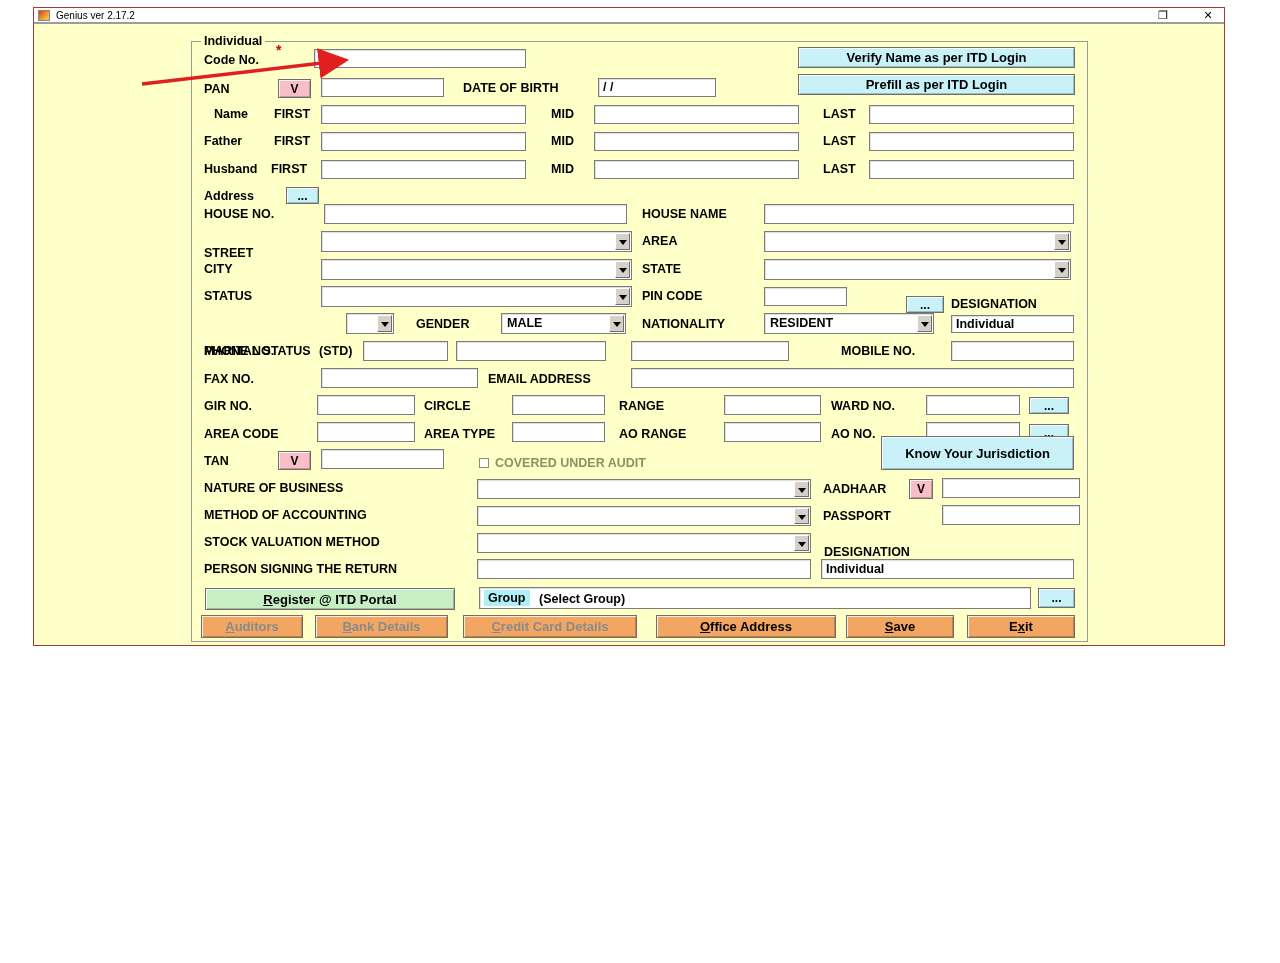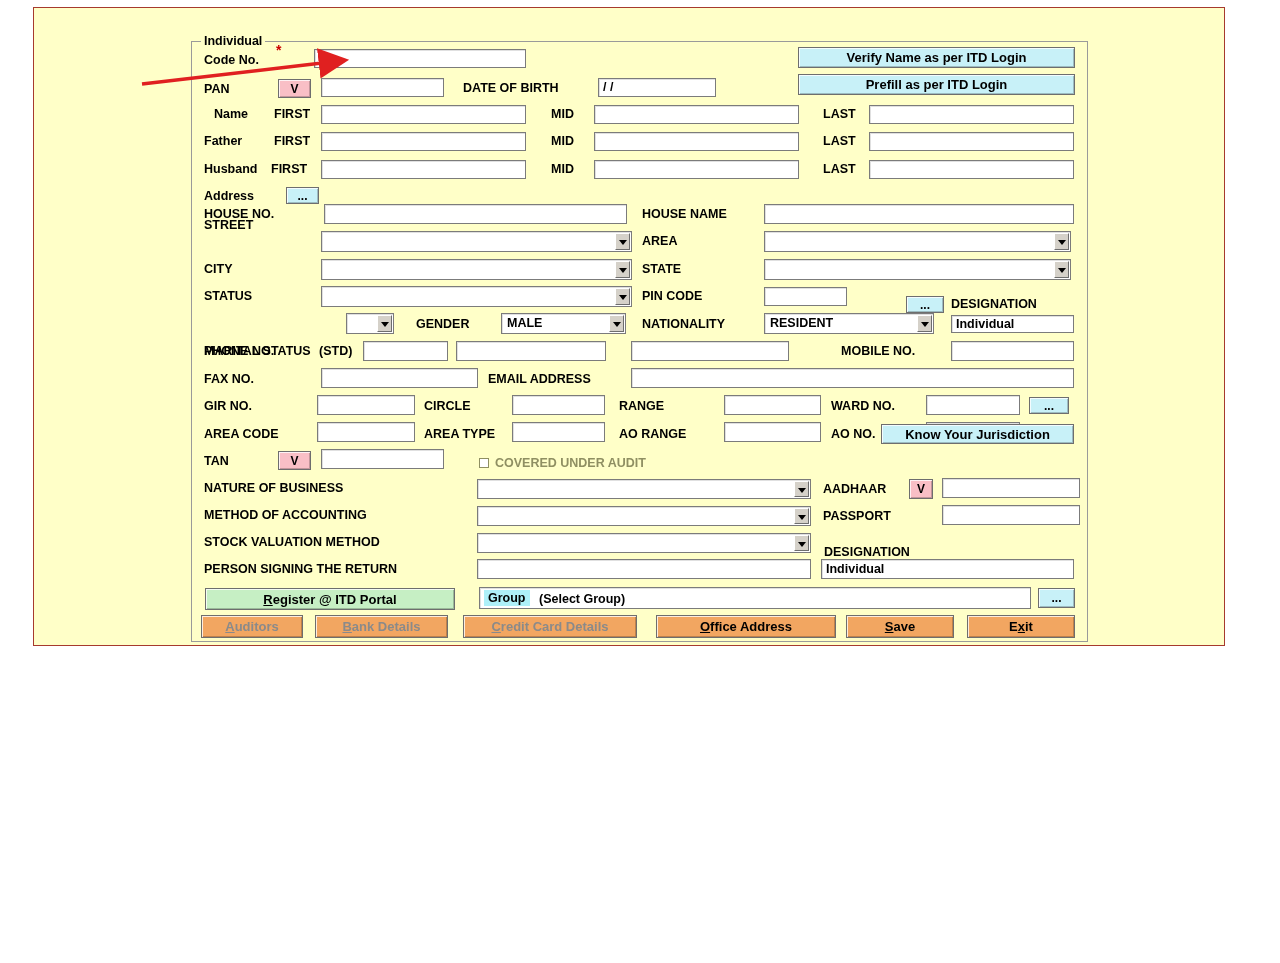--- a/index.html
+++ b/index.html
@@ -48,20 +48,26 @@
   .chk { position:absolute; width:10px; height:10px; background:#fff; border:1px solid #8f8f62; }
   .chip { position:absolute; background:#aef0f8; font-size:12.5px; font-weight:bold; padding:1px 4px; }
   .hint { position:absolute; font-size:12.5px; font-weight:bold; color:#000; white-space:nowrap; }
   svg.arrow { position:absolute; left:100px; top:38px; width:230px; height:50px; pointer-events:none; z-index:5; }
 </style>
 </head>
 <body>
 
 <div class="window">
 
+  <div class="titlebar">
+    <span class="app-icon"></span>
+    <span class="wtitle">Genius ver 2.17.2</span>
+    <span class="win-btn" style="left:1118px;">❐</span>
+    <span class="win-btn" style="left:1163px;">✕</span>
+  </div>
 
   <div class="groupbox"></div>
   <span class="legend">Individual</span>
 
   <svg class="arrow" viewBox="0 0 230 50">
     <defs>
       <marker id="ah" markerWidth="9" markerHeight="9" refX="6" refY="4.5" orient="auto">
         <polygon points="0,0 9,4.5 0,9" fill="#e02020"></polygon>
       </marker>
     </defs>
@@ -105,21 +111,21 @@
   <input class="inp" style="left: 835px; top: 152px; width: 205px;">
 
   <span class="lbl" style="left:170px; top:181px;">Address</span>
   <div class="btn cyan small" style="left:252px; top:179px; width:33px; height:17px;">...</div>
 
   <span class="lbl" style="left:170px; top:199px;">HOUSE NO.</span>
   <input class="inp" style="left: 290px; top: 196px; width: 303px; height: 20px;">
   <span class="lbl" style="left:608px; top:199px;">HOUSE NAME</span>
   <input class="inp" style="left: 730px; top: 196px; width: 310px; height: 20px;">
 
-  <span class="lbl" style="left:170px; top:210px;text-align:center;">STREET</span>
+  <span class="lbl" style="left:170px; top:238px;text-align:center;">STREET</span>
   <div class="dd" style="left:287px; top:223px; width:311px;">
       <span class="dd-btn">
         <span class="tri"></span>
       </span>
     </div>
   <span class="lbl" style="left:608px; top:226px;">AREA</span>
   <div class="dd" style="left:730px; top:223px; width:307px;">
       <span class="dd-btn">
         <span class="tri"></span>
       </span>
@@ -202,21 +208,21 @@
   <input class="inp" style="left: 690px; top: 414px; width: 97px; height: 20px;">
   <span class="lbl" style="left:797px; top:419px;">AO NO.</span>
   <input class="inp" style="left: 892px; top: 414px; width: 94px; height: 20px;">
   <div class="btn cyan small" style="left:995px; top:416px; width:40px; height:17px;">...</div>
 
   <span class="lbl" style="left:170px; top:446px;">TAN</span>
   <div class="btn pink small" style="left:244px; top:443px; width:33px; height:19px;">V</div>
   <input class="inp" style="left: 287px; top: 441px; width: 123px; height: 20px;">
   <span class="chk" style="left:445px; top:450px;"></span>
   <span class="lbl dim" style="left:461px; top:448px;">COVERED UNDER AUDIT</span>
-  <div class="btn cyan" style="left:847px; top:416px; width:193px; height:20px;">Know Your Jurisdiction</div>
+  <div class="btn cyan" style="left:847px; top:428px; width:193px; height:34px;">Know Your Jurisdiction</div>
 
   <span class="lbl" style="left:170px; top:473px;">NATURE OF BUSINESS</span>
   <div class="dd" style="left:443px; top:471px; width:334px; height:20px;">
       <span class="dd-btn">
         <span class="tri"></span>
       </span>
     </div>
   <span class="lbl" style="left:789px; top:474px;">AADHAAR</span>
   <div class="btn pink small" style="left:875px; top:471px; width:24px; height:20px;">V</div>
   <input class="inp" style="left: 908px; top: 470px; width: 138px; height: 20px;">

